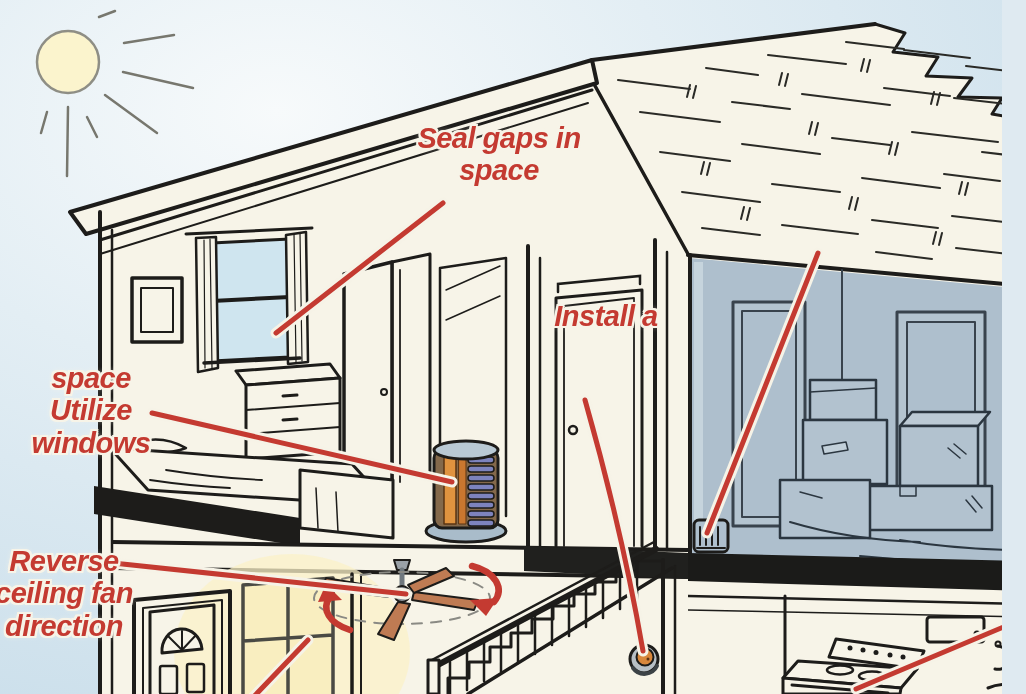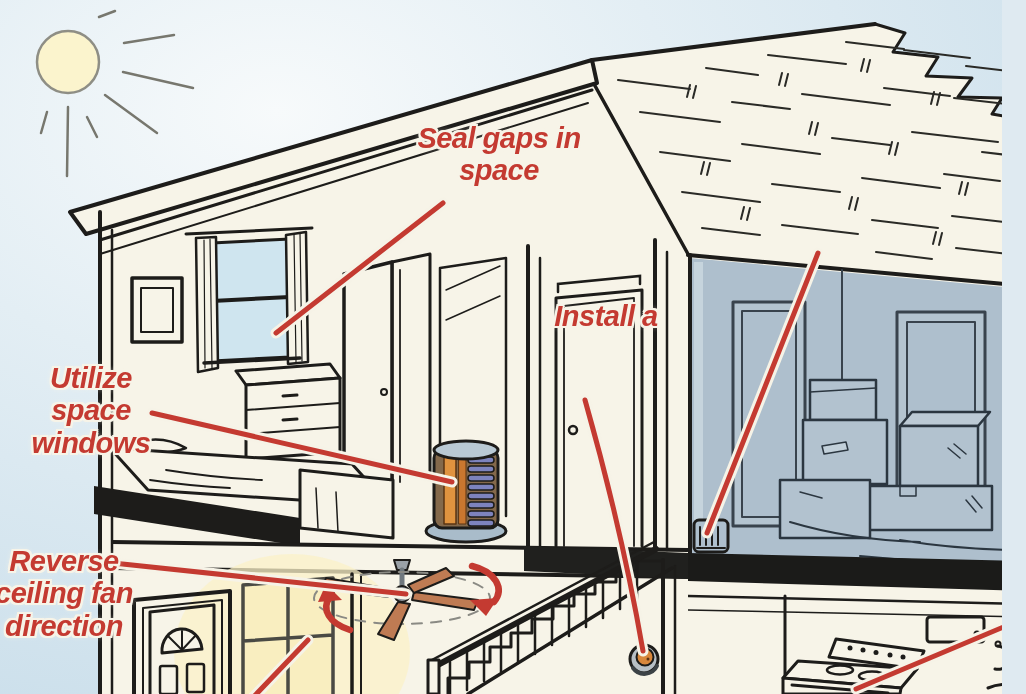--- a/index.html
+++ b/index.html
@@ -305,22 +305,22 @@
 </svg>
 
   <div class="tip-label" id="lbl-seal">
     <div>Seal gaps in</div>
     <div>space</div>
   </div>
   <div class="tip-label" id="lbl-install">
     <div>Install a</div>
   </div>
   <div class="tip-label" id="lbl-space">
+    <div>space</div>
     <div>Utilize</div>
-    <div>space</div>
     <div>windows</div>
   </div>
   <div class="tip-label" id="lbl-reverse">
     <div>Reverse</div>
     <div>ceiling fan</div>
     <div>direction</div>
   </div>
 
 </div>
 

